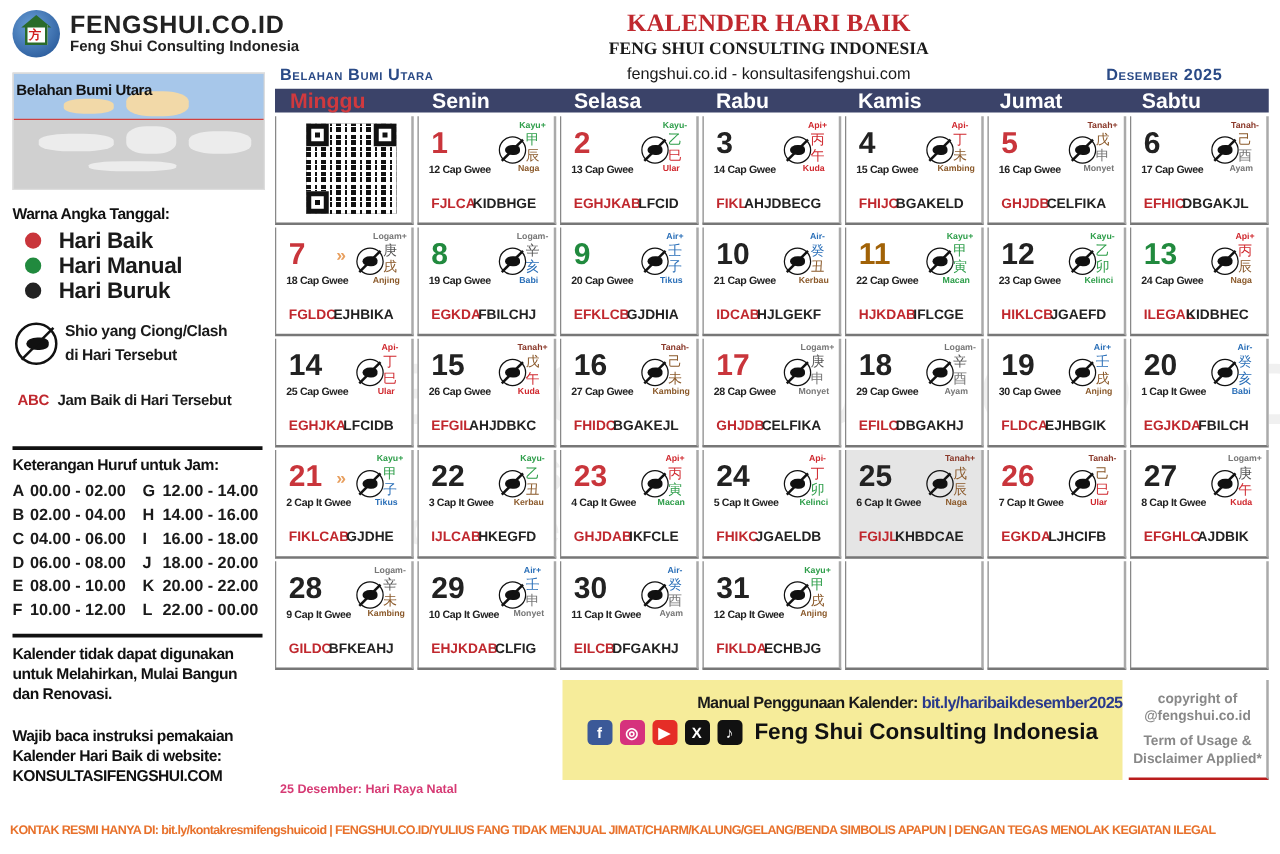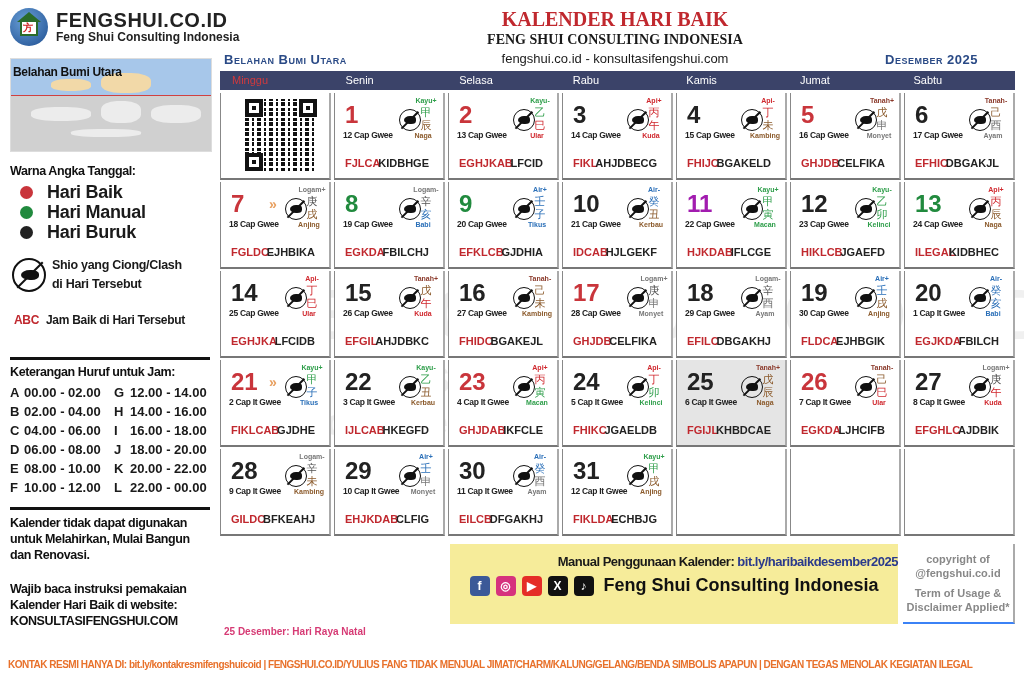--- a/index.html
+++ b/index.html
@@ -32,21 +32,21 @@
 .jam-grid{display:grid;grid-template-columns:14px 90px 16px 90px;row-gap:4px;font-size:13px;font-weight:bold}
 .note{font-size:12.5px;font-weight:bold;line-height:16px;letter-spacing:-0.4px;color:#111}
 
 .title{left:360px;top:8px;width:510px;text-align:center;font-family:"Liberation Serif",serif;font-weight:bold;font-size:20px;color:#c0282e}
 .subtitle{left:360px;top:32px;width:510px;text-align:center;font-family:"Liberation Serif",serif;font-weight:bold;font-size:14px;color:#1a1a1a}
 .site{left:360px;top:51px;width:510px;text-align:center;font-size:13px;color:#1a1a1a}
 .hemi{left:224px;top:52px;font-size:13px;font-weight:bold;color:#2a4a86;font-variant:small-caps;letter-spacing:0.5px}
 .month{left:885px;top:52px;font-size:13px;font-weight:bold;color:#2a4a86;font-variant:small-caps;letter-spacing:0.5px}
 
 .dayhead{left:220px;top:71px;width:795px;height:19px;background:#3b4369;display:flex}
-.dayhead div{flex:1;font-size:11px;font-weight:normal;color:#fff;padding-left:12px;line-height:19px}
+.dayhead div{flex:1;font-size:17px;font-weight:bold;color:#fff;padding-left:12px;line-height:19px}
 .dayhead div.sun{color:#d0393e}
 
 .grid{left:220px;top:93px;width:795px;display:grid;grid-template-columns:repeat(7,1fr);grid-auto-rows:87px;column-gap:3px;row-gap:2px}
 .cell{position:relative;background:#fff;border-left:1px solid #888;border-bottom:2px solid #777;border-right:2px solid #aaa}
 .cell.hl{background:#e5e5e5}
 .cell .num{position:absolute;left:10px;top:10px;font-size:24px;font-weight:bold;line-height:24px}
 .cell .cap{position:absolute;left:8px;top:37px;font-size:8.5px;font-weight:bold;color:#222;letter-spacing:-0.3px}
 .cell .ic{position:absolute;left:64px;top:16px;width:22px;height:22px;border:1.5px solid #111;border-radius:50%}
 .cell .ic::before{content:"";position:absolute;left:4px;top:6px;width:12px;height:8px;background:#111;border-radius:50% 40% 40% 50%}
 .cell .ic::after{content:"";position:absolute;left:9px;top:-2px;width:1.5px;height:24px;background:#111;transform:rotate(45deg)}
@@ -63,21 +63,21 @@
 .qr .f{position:absolute;width:18px;height:18px;border:4px solid #111;background:#fff;z-index:2}
 .qr .f::after{content:"";position:absolute;left:3px;top:3px;width:4px;height:4px;background:#111}
 
 .banner{left:450px;top:544px;width:448px;height:80px;background:#f6ec9a;text-align:right;padding-top:8px}
 .banner .l1,.banner .l2{font-size:13px;font-weight:bold;letter-spacing:-0.5px;line-height:19px}
 .banner .link1{color:#2a3a8c}
 .banner .link2{color:#c0282e}
 .banner .l3{display:flex;align-items:center;justify-content:center;margin-top:4px;gap:6px}
 .soc{width:20px;height:20px;border-radius:4px;color:#fff;font-size:12px;font-weight:bold;display:flex;align-items:center;justify-content:center}
 .banner .brand{font-size:18px;font-weight:bold;color:#111;margin-left:4px}
-.copy{left:903px;top:544px;width:112px;height:80px;border-right:2px solid #aaa;border-bottom:2px solid #3b82f6;text-align:center;color:#888;font-size:11px;font-weight:bold;line-height:14px;padding-top:8px}
+.copy{left:903px;top:544px;width:112px;height:80px;border-right:2px solid #aaa;border-bottom:2px solid #b91c1c;text-align:center;color:#888;font-size:11px;font-weight:bold;line-height:14px;padding-top:8px}
 .emptycell{background:#fff;border-left:1px solid #888;border-bottom:2px solid #777;border-right:2px solid #aaa}
 .natal{left:224px;top:626px;font-size:10px;font-weight:bold;color:#d63a74}
 .footer{left:8px;top:659px;width:1010px;font-size:10px;font-weight:bold;color:#e8712b;letter-spacing:-0.5px;white-space:nowrap}
 .watermark{left:240px;top:275px;font-size:70px;font-weight:bold;color:rgba(0,0,0,0.06);letter-spacing:18px;pointer-events:none}
 .watermark2{left:270px;top:360px;font-size:36px;font-weight:bold;color:rgba(0,0,0,0.06);letter-spacing:12px;pointer-events:none}
 </style>
 </head>
 <body>
 
 <div class="abs logo">
@@ -285,21 +285,21 @@
       <span class="num" style="color:#222222">10</span>
       <span class="cap">21 Cap Gwee</span>
       <span class="ic"></span>
       <span class="el" style="color:#2a6fb8">Air-</span>
       <span class="st"><span style="color:#2a6fb8">癸</span><br><span style="color:#8b5a2b">丑</span></span>
       <span class="sh" style="color:#8b5a2b">Kerbau</span>
       <span class="good">IDCAB</span>
       <span class="bad">HJLGEKF</span>
     </div>
     <div class="cell">
-      <span class="num" style="color:#a21caf">11</span>
+      <span class="num" style="color:#a16207">11</span>
       <span class="cap">22 Cap Gwee</span>
       <span class="ic"></span>
       <span class="el" style="color:#2e9e4a">Kayu+</span>
       <span class="st"><span style="color:#2e9e4a">甲</span><br><span style="color:#2e9e4a">寅</span></span>
       <span class="sh" style="color:#2e9e4a">Macan</span>
       <span class="good">HJKDAB</span>
       <span class="bad">IFLCGE</span>
     </div>
     <div class="cell">
       <span class="num" style="color:#222222">12</span>

